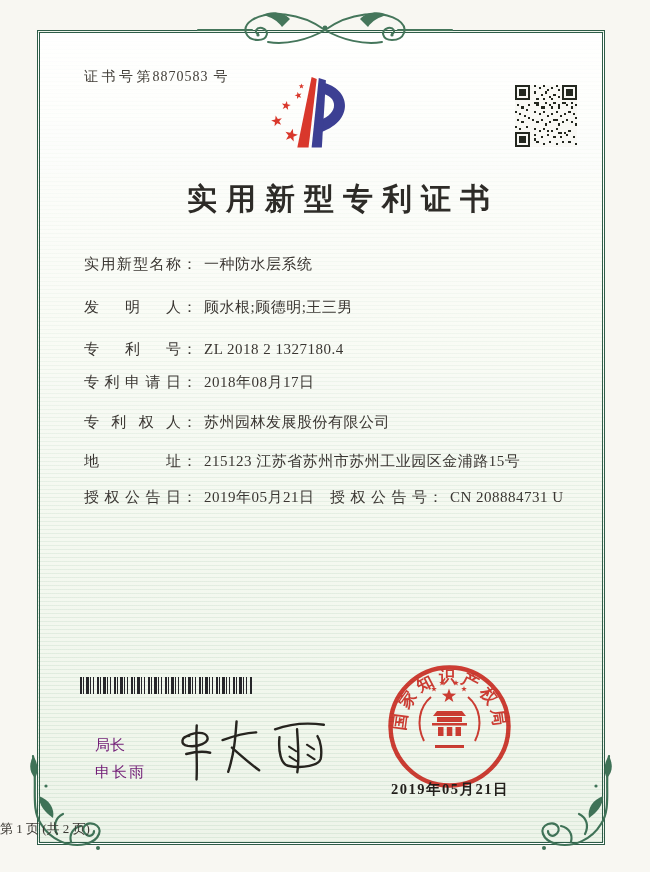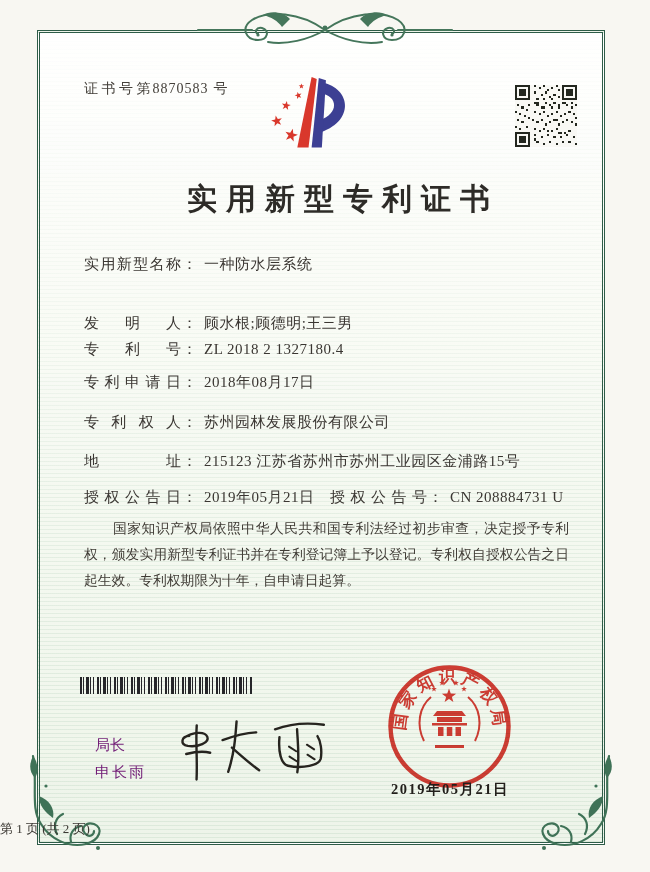--- a/index.html
+++ b/index.html
@@ -18,33 +18,33 @@
       linear-gradient(180deg, rgba(255,255,255,.95) 0%, rgba(250,252,247,.75) 30%,
                       rgba(236,245,233,.45) 60%, rgba(214,232,211,.35) 100%),
       repeating-linear-gradient(0deg, rgba(120,170,140,.22) 0 1px, rgba(255,255,255,0) 1px 4px),
       #fbfbf6;
   }
   
   .ornament-top{left:190px;top:4px;width:270px;height:52px;}
   .corner-bl{left:26px;bottom:16px;width:95px;height:102px;}
   .corner-br{right:34px;bottom:16px;width:95px;height:102px;transform:scaleX(-1);}
   
-  .cert-no{left:84px;top:80px;font-size:14px;color:#44403a;white-space:nowrap;text-align:right;}
+  .cert-no{left:84px;top:68px;font-size:14px;color:#44403a;white-space:nowrap;text-align:right;}
   .cert-no .num{margin-left:2px;letter-spacing:1px;}
   .cert-no .suffix{margin-left:5px;}
   .logo{left:252px;top:74px;width:108px;height:94px;}
   .qr{left:515px;top:85px;width:62px;height:62px;}
   .title{left:0;right:0;top:179px;text-align:center;font-size:30px;font-weight:bold;
          letter-spacing:9px;color:#2d2b27;padding-left:36px;}
   
   .field-row{position:absolute;left:84px;width:500px;font-size:15px;line-height:22px;white-space:nowrap;}
   .flabel{display:inline-block;width:97px;text-align:justify;text-align-last:justify;vertical-align:top;}
   .fcolon{display:inline-block;margin:0 7px 0 1px;}
   .fvalue{letter-spacing:.5px;}
-  .row1{top:253px}.row2{top:312px}.row3{top:338px}.row4{top:371px}
+  .row1{top:253px}.row2{top:296px}.row3{top:338px}.row4{top:371px}
   .row5{top:411px}.row6{top:450px}.row7{top:486px}
   .pair2{position:absolute;left:246px;top:0;}
   
   .legal{left:84px;top:516px;width:485px;font-size:13.8px;line-height:25.8px;
          text-align:justify;color:#403c36;}
   .legal p{margin:0;text-indent:2.1em;}
   
   .barcode{left:80px;top:677px;width:172px;height:17px;
     background:repeating-linear-gradient(90deg,
       #26262a 0 2px, rgba(0,0,0,0) 2px 3px,
@@ -167,21 +167,20 @@
   <span class="flabel">地址</span><span class="fcolon">：</span><span class="fvalue">215123 江苏省苏州市苏州工业园区金浦路15号</span>
 </div>
 <div class="field-row row7">
   <span class="flabel">授权公告日</span><span class="fcolon">：</span><span class="fvalue">2019年05月21日</span>
   <span class="pair2">
     <span class="flabel">授权公告号</span><span class="fcolon">：</span><span class="fvalue">CN 208884731 U</span>
   </span>
 </div>
 
 <div class="abs legal">
-  <p>国家知识产权局依照中华人民共和国专利法经过初步审查，决定授予专利权，颁发实用新型专利证书并在专利登记簿上予以登记。专利权自授权公告之日起生效。专利权期限为十年，自申请日起算。</p>
 </div>
 
 <div class="abs barcode"></div>
 
 <div class="abs director">
   <div>局长</div>
   <div class="name">申长雨</div>
 </div>
 
 <svg class="abs sign" viewBox="0 0 190 80">

